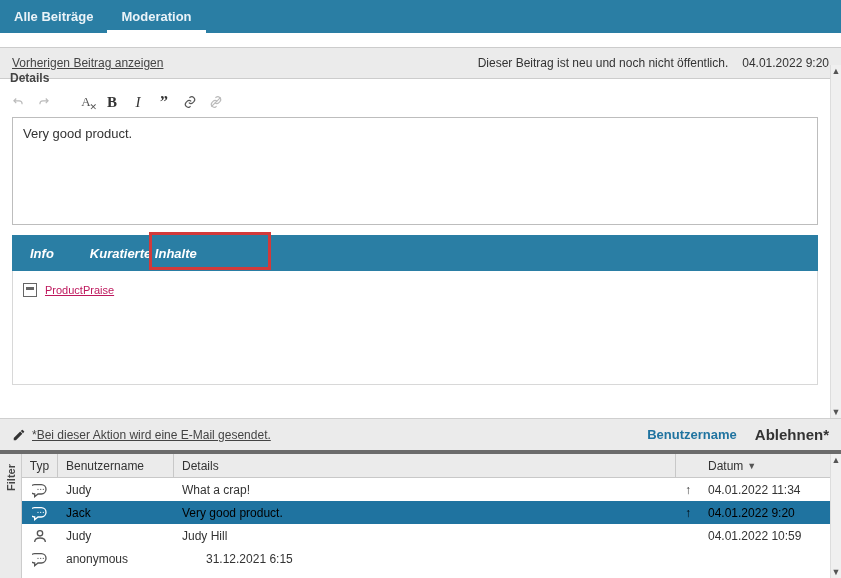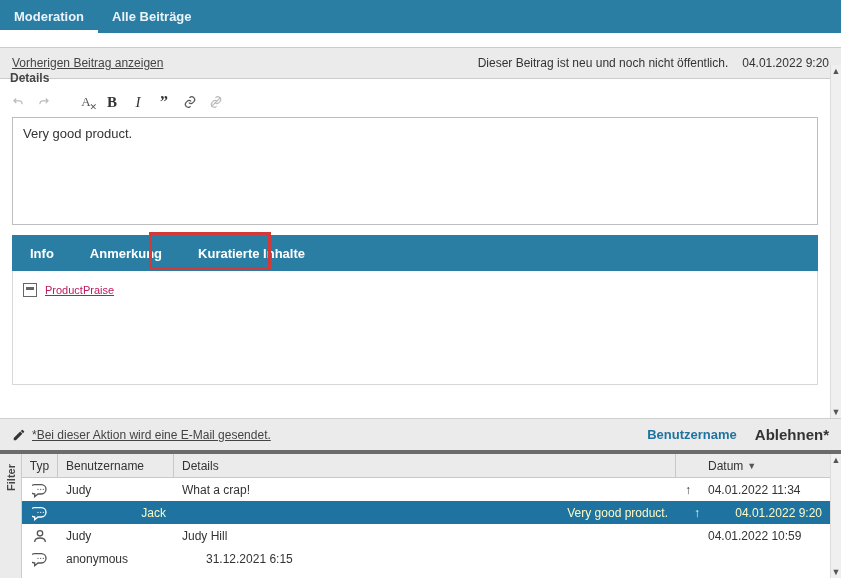--- a/index.html
+++ b/index.html
@@ -13,21 +13,21 @@
   .info-bar .msg, .info-bar .ts { font-size: 12px; color: #333; margin-left: 14px; }
   .scroll-area { position: absolute; top: 65px; left: 0; right: 11px; bottom: 160px; overflow: hidden; }
   .scrollbar-v { position: absolute; right: 0; top: 65px; bottom: 160px; width: 11px; background: #f0f0f0; border-left: 1px solid #ddd; }
   .scrollbar-v .up, .scrollbar-v .dn { height: 12px; display: flex; align-items: center; justify-content: center; font-size: 9px; color: #555; cursor: pointer; }
   .details-label { padding: 6px 10px 8px 10px; font-weight: bold; color: #444; font-size: 12px; }
   .editor-toolbar { display: flex; align-items: center; gap: 10px; padding: 0 10px 6px 10px; height: 24px; }
   .editor-toolbar .btn { width: 16px; height: 16px; display: inline-flex; align-items: center; justify-content: center; color: #555; cursor: pointer; }
   .editor-toolbar .sep { width: 6px; }
   .editor-box { margin: 0 12px; border: 1px solid #bdbdbd; height: 108px; padding: 8px 10px; font-size: 13px; color: #333; background: #fff; }
   .inner-tabs { margin: 10px 12px 0 12px; background: #2a7ea4; height: 36px; display: flex; align-items: stretch; position: relative; }
-  .inner-tab { padding: 12px 18px; display: flex; align-items: center; color: #fff; font-weight: bold; font-size: 13px; cursor: pointer; }
+  .inner-tab { padding: 12px 18px; display: flex; align-items: center; color: #fff; font-weight: bold; font-size: 13px; cursor: pointer; font-style: italic; }
   .highlight-box { position: absolute; border: 3px solid #d23a3a; pointer-events: none; }
   .curated-panel { margin: 0 12px; border: 1px solid #d8d8d8; border-top: none; height: 114px; padding: 12px 10px; }
   .curated-item { display: flex; align-items: center; gap: 8px; }
   .curated-item .picon { width: 14px; height: 14px; border: 1px solid #666; display: inline-block; position: relative; }
   .curated-item .picon::after { content: ""; position: absolute; left: 2px; right: 2px; top: 3px; height: 3px; background: #666; }
   .curated-item a { color: #be185d; text-decoration: underline; font-size: 11px; }
   .action-bar { position: absolute; left: 0; right: 0; bottom: 128px; height: 32px; border-top: 1px solid #cfcfcf; background: #ebebeb; display: flex; align-items: center; padding: 0 12px; }
   .action-bar .pencil { width: 14px; height: 14px; margin-right: 6px; display: inline-flex; }
   .action-bar a { color: #444; text-decoration: underline; font-size: 12px; }
   .action-bar .spacer { flex: 1; }
@@ -44,35 +44,35 @@
   .gh { border-right: 1px solid #c8c8c8; display: flex; align-items: center; padding: 0 8px; font-size: 12px; color: #333; }
   .gh.typ { width: 36px; justify-content: center; padding: 0; }
   .gh.user { width: 116px; }
   .gh.det { flex: 1; }
   .gh.arr { width: 24px; border-right: none; }
   .gh.date { width: 130px; border-right: none; }
   .gh.date .sort { margin-left: 4px; font-size: 9px; color: #555; }
   .grid-body { flex: 1; overflow: hidden; background: #fff; }
   .grow { display: flex; height: 23px; align-items: center; cursor: pointer; }
   .grow.sel { background: #1f73a0; color: #fff; }
-  .grow.sel .cell, .grow.sel .arrcell { color: #fef9c3; text-align: right; }
+  .grow.sel .cell, .grow.sel .arrcell { color: #000000; }
   .cell { padding: 0 8px; font-size: 12px; color: #333; overflow: hidden; white-space: nowrap; text-overflow: ellipsis; }
   .cell.typ { width: 36px; display: flex; justify-content: center; padding: 0; }
   .cell.user { width: 116px; }
   .cell.det { flex: 1; }
   .arrcell { width: 24px; text-align: center; font-size: 12px; color: #333; }
   .cell.date { width: 130px; }
   svg { display: block; }
 </style>
 </head>
 <body>
 
 <div class="top-tabs">
+  <div class="top-tab">Alle Beiträge</div>
   <div class="top-tab sel">Moderation</div>
-  <div class="top-tab">Alle Beiträge</div>
 </div>
 
 <div class="info-bar">
   <a href="#">Vorherigen Beitrag anzeigen</a>
   <div class="spacer"></div>
   <span class="msg">Dieser Beitrag ist neu und noch nicht öffentlich.</span>
   <span class="ts">04.01.2022 9:20</span>
 </div>
 
 <div class="scroll-area">
@@ -104,21 +104,20 @@
           <path fill="none" stroke="#bbb" stroke-width="2" d="M10 13a5 5 0 007 0l2-2a5 5 0 00-7-7l-1 1M14 11a5 5 0 00-7 0l-2 2a5 5 0 007 7l1-1"></path>
           <line x1="4" y1="20" x2="20" y2="4" stroke="#bbb" stroke-width="2"></line>
         </svg>
       </span>
   </div>
 
   <div class="editor-box">Very good product.</div>
 
   <div class="inner-tabs">
     <div class="inner-tab">Info</div>
-    <div class="inner-tab">Anmerkung</div>
     <div class="inner-tab">Kuratierte Inhalte</div>
     <div class="highlight-box" style="left:137px; top:-3px; width:122px; height:38px;"></div>
   </div>
 
   <div class="curated-panel">
     <div class="curated-item">
       <span class="picon"></span>
       <a href="#">ProductPraise</a>
     </div>
   </div>

